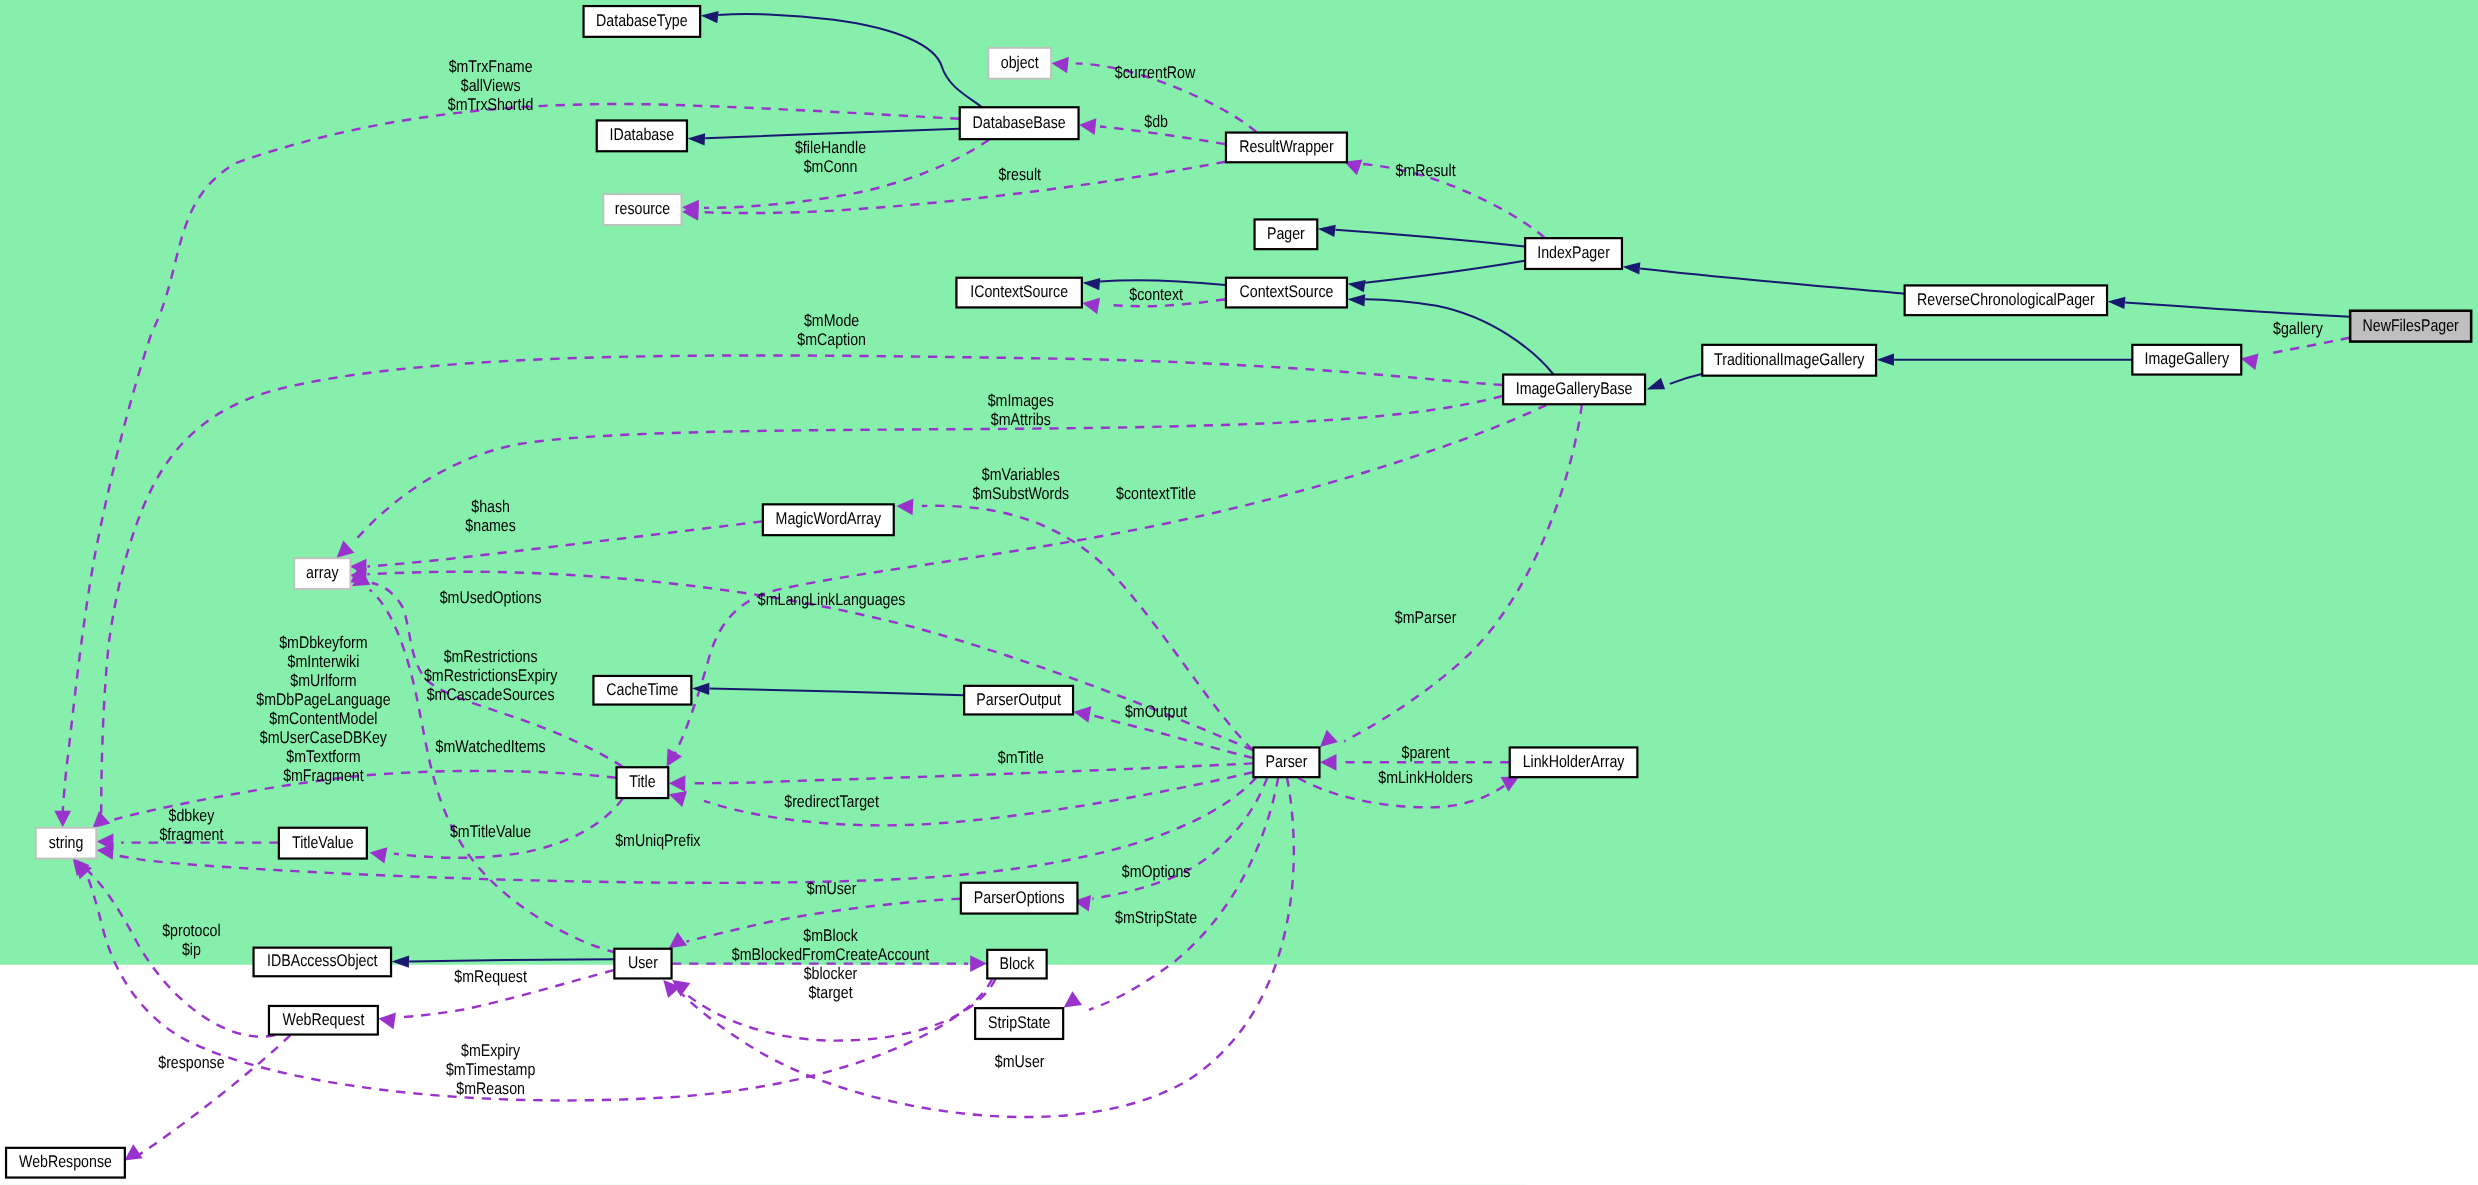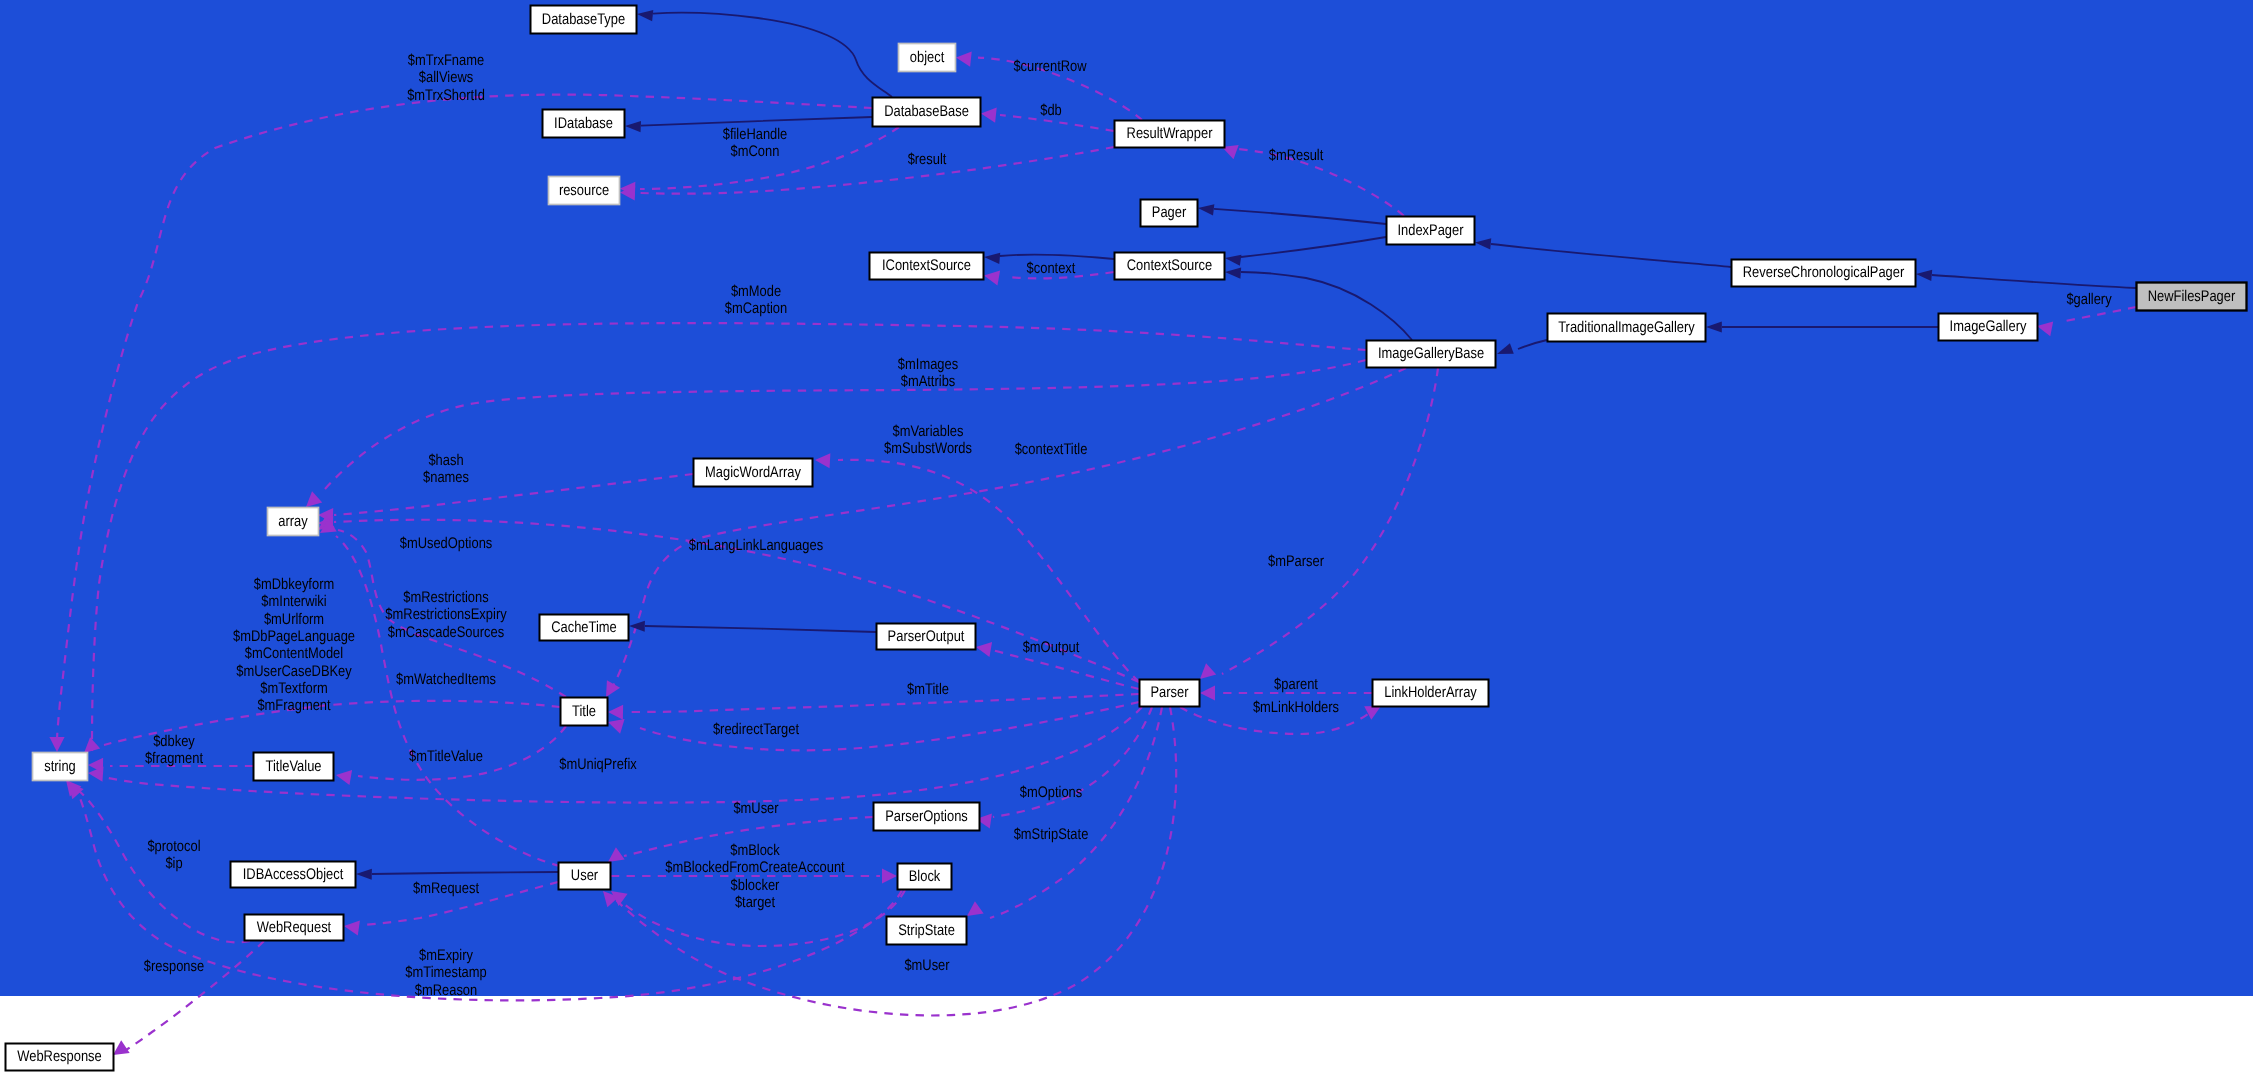--- a/index.html
+++ b/index.html
@@ -1,19 +1,19 @@
 <!DOCTYPE html>
 <html><head>
 <meta charset="utf-8">
 <title>NewFilesPager collaboration diagram</title>
 <style>
   html,body{margin:0;padding:0;background:#ffffff;}
   body{width:2253px;height:1077px;overflow:hidden;
        font-family:"Liberation Sans","DejaVu Sans",sans-serif;}
-  #diagram{position:relative;width:2253px;height:996px;background:#1d4ed8;}
+  #diagram{position:relative;width:2253px;height:877px;background:#86efac;}
   svg#graph{position:absolute;left:0;top:0;width:2253px;height:1077px;display:block;
             shape-rendering:geometricPrecision;}
   text{font-family:"Liberation Sans","DejaVu Sans",sans-serif;white-space:pre;
         -webkit-font-smoothing:antialiased;text-rendering:geometricPrecision;}
   .node-rect{fill:#ffffff;stroke:#000000;stroke-width:2;}
   .node-rect.extern{stroke:#c0c0c0;stroke-width:1.7;}
   .node-rect.current{fill:#bfbfbf;stroke:#000000;stroke-width:2.3;}
   .node-text{fill:#000000;}
   .edge-label-text{fill:#000000;}
   .edge-inh{fill:none;stroke:#191970;stroke-width:1.8;}

